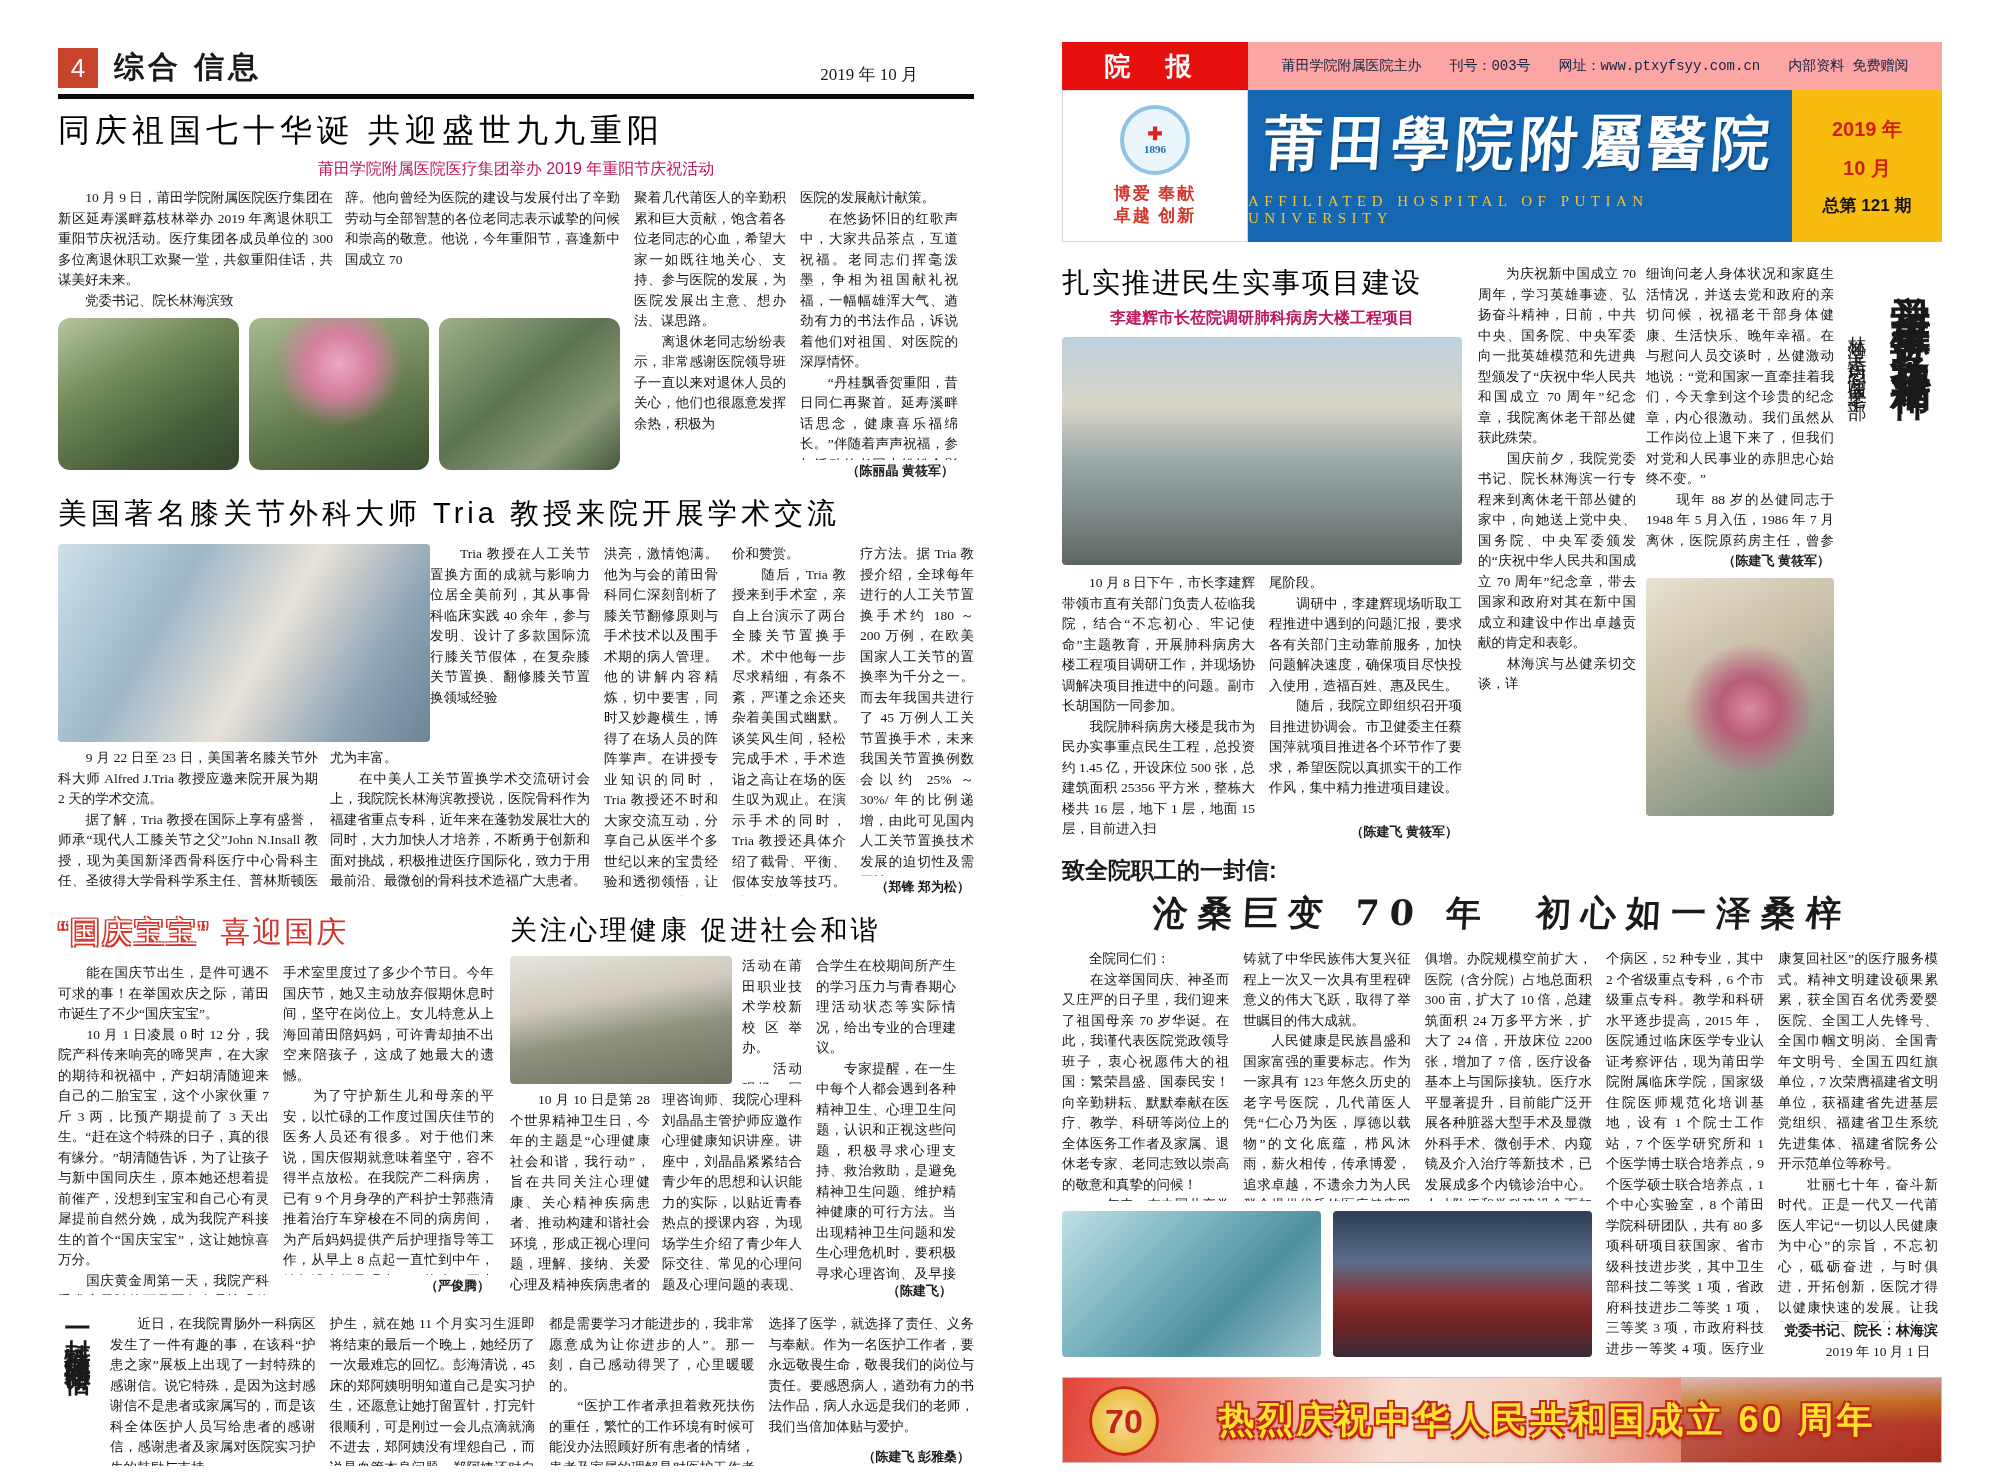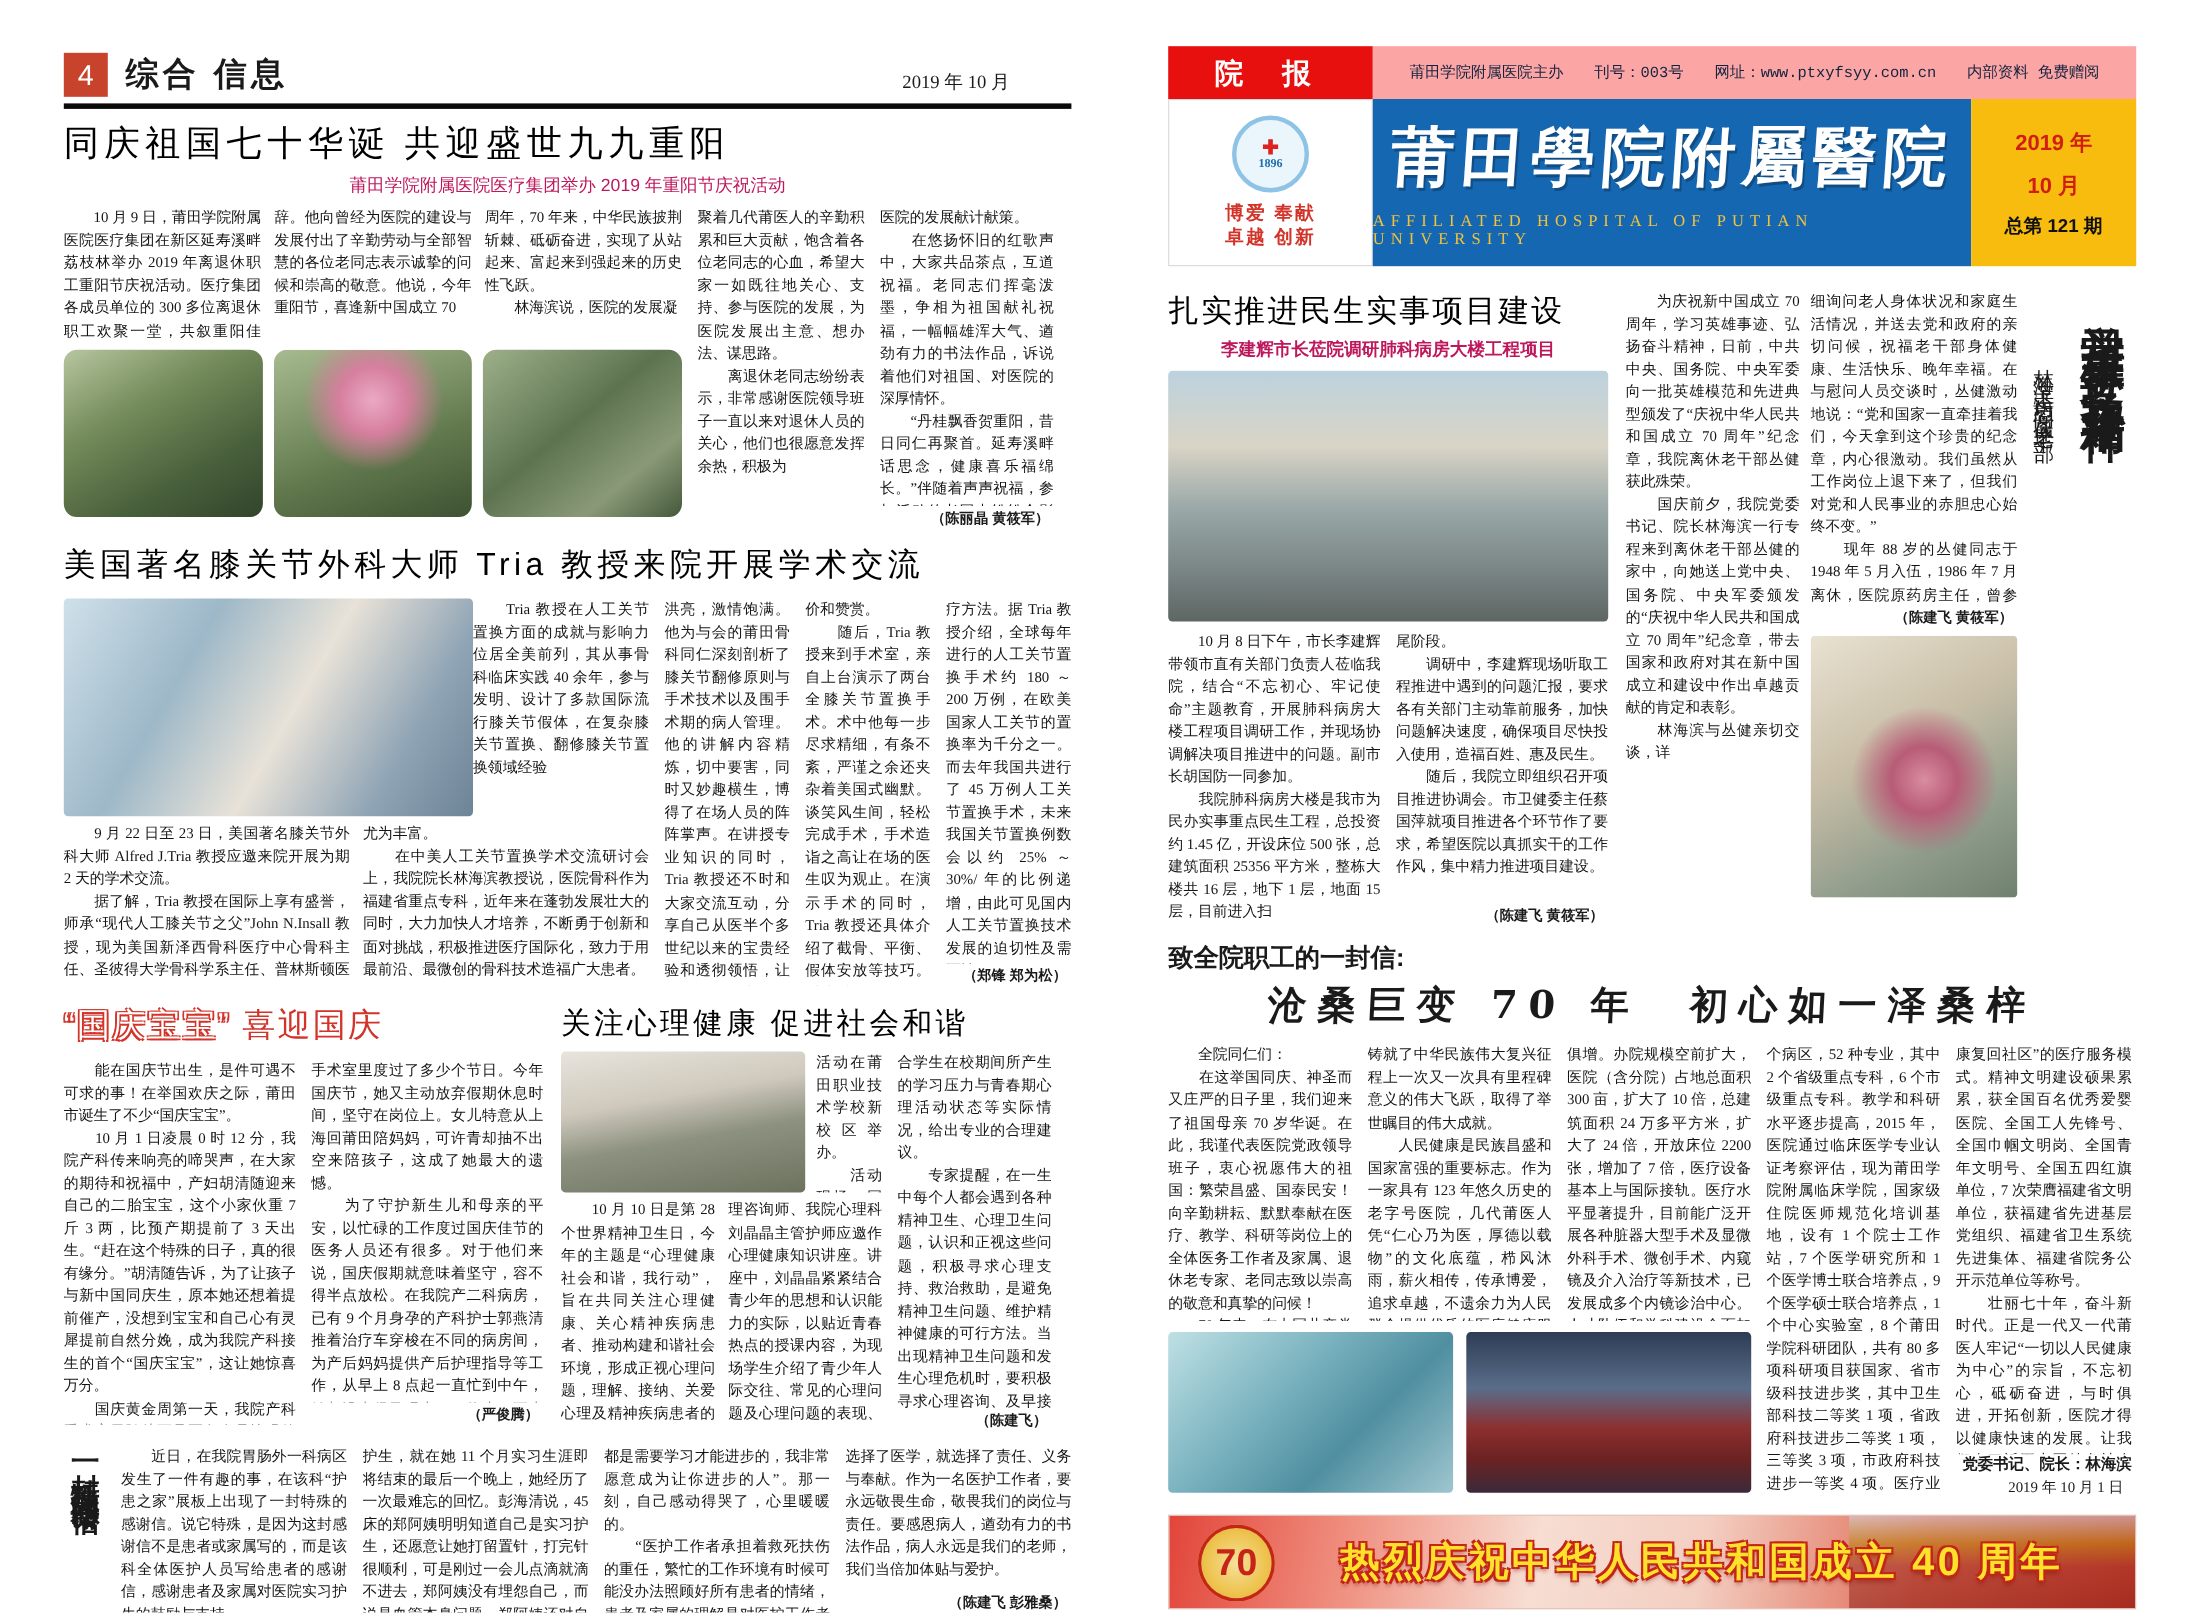--- a/index.html
+++ b/index.html
@@ -177,22 +177,20 @@
 
     <div>
       <div class="headline a1-headline">同庆祖国七十华诞  共迎盛世九九重阳</div>
       <div class="subhead a1-subhead">莆田学院附属医院医疗集团举办 2019 年重阳节庆祝活动</div>
       <div class="cols">
         <div class="a1-left">
           <div class="a1-toprow">
             <div class="coltext">　　10 月 9 日，莆田学院附属医院医疗集团在新区延寿溪畔荔枝林举办 2019 年离退休职工重阳节庆祝活动。医疗集团各成员单位的 300 多位离退休职工欢聚一堂，共叙重阳佳话，共谋美好未来。
 　　党委书记、院长林海滨致</div>
             <div class="coltext">辞。他向曾经为医院的建设与发展付出了辛勤劳动与全部智慧的各位老同志表示诚挚的问候和崇高的敬意。他说，今年重阳节，喜逢新中国成立 70</div>
-            <div class="coltext">周年，70 年来，中华民族披荆斩棘、砥砺奋进，实现了从站起来、富起来到强起来的历史性飞跃。
-　　林海滨说，医院的发展凝</div>
           </div>
           <div class="a1-photos">
             <div class="ph ph-reunion1"></div>
             <div class="ph ph-reunion2"></div>
             <div class="ph ph-reunion3"></div>
           </div>
         </div>
         <div class="coltext a1-col4">聚着几代莆医人的辛勤积累和巨大贡献，饱含着各位老同志的心血，希望大家一如既往地关心、支持、参与医院的发展，为医院发展出主意、想办法、谋思路。
 　　离退休老同志纷纷表示，非常感谢医院领导班子一直以来对退休人员的关心，他们也很愿意发挥余热，积极为</div>
         <div class="a1-col5">
@@ -381,17 +379,17 @@
 　　最后，祝全院同仁们节日愉快、身体健康、工作顺利、阖家幸福！</div>
           <div class="b3-sig1">党委书记、院长：林海滨</div>
           <div class="b3-sig2">2019 年 10 月 1 日</div>
         </div>
       </div>
     </div>
 
     <div class="banner">
       <div class="banner-tiananmen"></div>
       <div class="banner-emblem">70</div>
-      <div class="banner-text">热烈庆祝中华人民共和国成立 40 周年</div>
+      <div class="banner-text">热烈庆祝中华人民共和国成立 60 周年</div>
     </div>
   </div>
 
 </div>
 
 </body></html>

